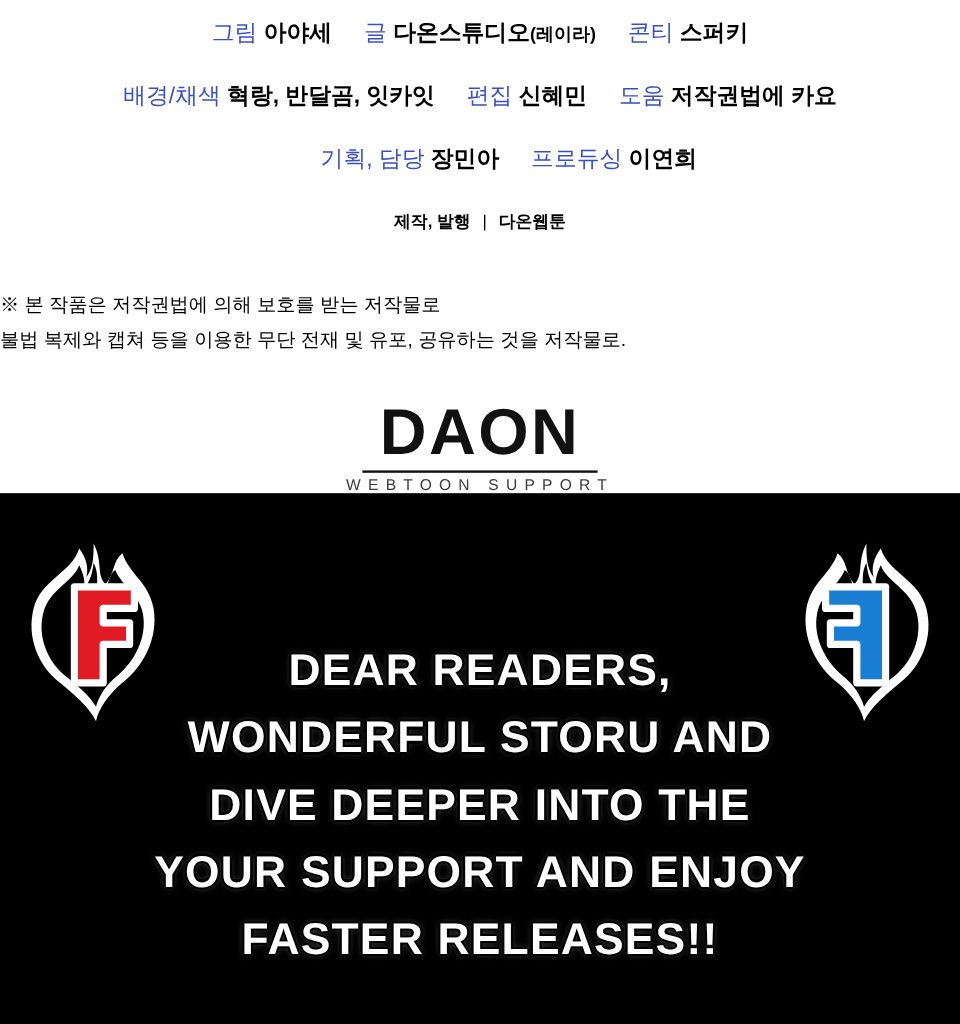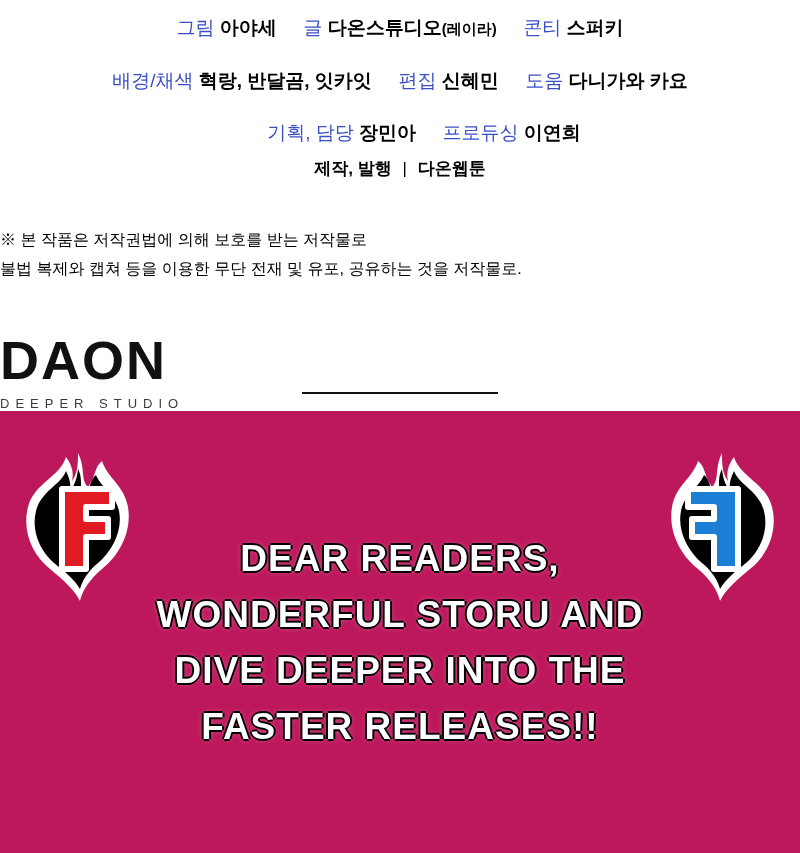--- a/index.html
+++ b/index.html
@@ -35,21 +35,21 @@
     width: 100%;
     text-align: center;
     color: #000000;
     font-size: 19px;
     line-height: 28px;
     white-space: nowrap;
   }
   .credit-line.l1 { margin-top: 6px; }
   .credit-line.l2 { margin-top: 24px; }
   .credit-line.l3 { margin-top: 24px; padding-left: 24px; }
-  .credit-line.l4 { margin-top: 8px; font-size: 17px; }
+  .credit-line.l4 { margin-top: 23px; font-size: 14px; }
 
   .role {
     color: #3b4fc4;
     font-weight: normal;
   }
   .name {
     color: #000000;
     font-weight: bold;
   }
   .sep {
@@ -70,21 +70,21 @@
     font-size: 16px;
     line-height: 29px;
   }
 
   
   .logo-wrap {
     position: absolute;
     left: 0;
     top: 332px;
     width: 800px;
-    text-align: left;
+    text-align: center;
   }
   .logo-main {
     font-family: "Liberation Sans", sans-serif;
     font-weight: bold;
     font-size: 54px;
     letter-spacing: 2px;
     color: #111111;
     line-height: 56px;
   }
   .logo-sub {
@@ -101,21 +101,21 @@
     margin: 4px auto 0 auto;
   }
 
   
   .banner {
     position: absolute;
     left: 0;
     top: 411px;
     width: 800px;
     height: 442px;
-    background: #be185d;
+    background: #000000;
     overflow: hidden;
   }
 
   .emblem {
     position: absolute;
     top: 40px;
     width: 130px;
     height: 150px;
   }
   .emblem.left { left: 16px; }
@@ -162,21 +162,21 @@
     </div>
 
     <div class="credit-line l2">
       <span class="role">배경/채색</span>
       <span class="name">혁랑, 반달곰, 잇카잇</span>
       <span class="sep"></span>
       <span class="role">편집</span>
       <span class="name">신혜민</span>
       <span class="sep"></span>
       <span class="role">도움</span>
-      <span class="name">다니가와 카요</span>
+      <span class="name">저작권법에 카요</span>
     </div>
 
     <div class="credit-line l3">
       <span class="role">기획, 담당</span>
       <span class="name">장민아</span>
       <span class="sep"></span>
       <span class="role">프로듀싱</span>
       <span class="name">이연희</span>
     </div>
 
@@ -188,21 +188,21 @@
 
     <div class="notice">
       <div>※ 본 작품은 저작권법에 의해 보호를 받는 저작물로</div>
       <div>불법 복제와 캡쳐 등을 이용한 무단 전재 및 유포, 공유하는 것을 저작물로.</div>
     </div>
   </div>
 
   <div class="logo-wrap">
     <div class="logo-main">DAON</div>
     <div class="logo-sub-rule"></div>
-    <div class="logo-sub">DEEPER STUDIO</div>
+    <div class="logo-sub">WEBTOON SUPPORT</div>
   </div>
 
   <div class="banner">
 
     <div class="emblem left">
       <svg viewBox="0 0 130 150" width="130" height="150" aria-hidden="true">
         <path d="M62 2 C70 18 64 28 72 36 C80 26 78 16 86 10
                  C92 28 108 34 112 56 C116 80 104 104 86 118
                  C74 128 66 140 64 150 C58 138 46 128 34 118
                  C16 104 6 80 12 56 C18 32 44 26 50 6
@@ -229,17 +229,18 @@
                  C106 100 115 80 110 60 C105 40 85 34 80 20
                  C76 28 75 34 76 40 C70 32 69 26 68 18 Z" fill="#000000"></path>
         <path d="M84 38 L34 38 L34 56 L60 56 L60 68 L38 68 L38 86 L60 86 L60 118 L84 118 Z" fill="#1a7fd4" stroke="#ffffff" stroke-width="6" stroke-linejoin="round"></path>
       </svg>
     </div>
 
     <div class="banner-text">
       <div class="banner-line">DEAR READERS,</div>
       <div class="banner-line">WONDERFUL STORU AND</div>
       <div class="banner-line">DIVE DEEPER INTO THE</div>
+      <div class="banner-line">YOUR SUPPORT AND ENJOY</div>
       <div class="banner-line">FASTER RELEASES!!</div>
     </div>
   </div>
 
 </div>
 
 </body></html>

